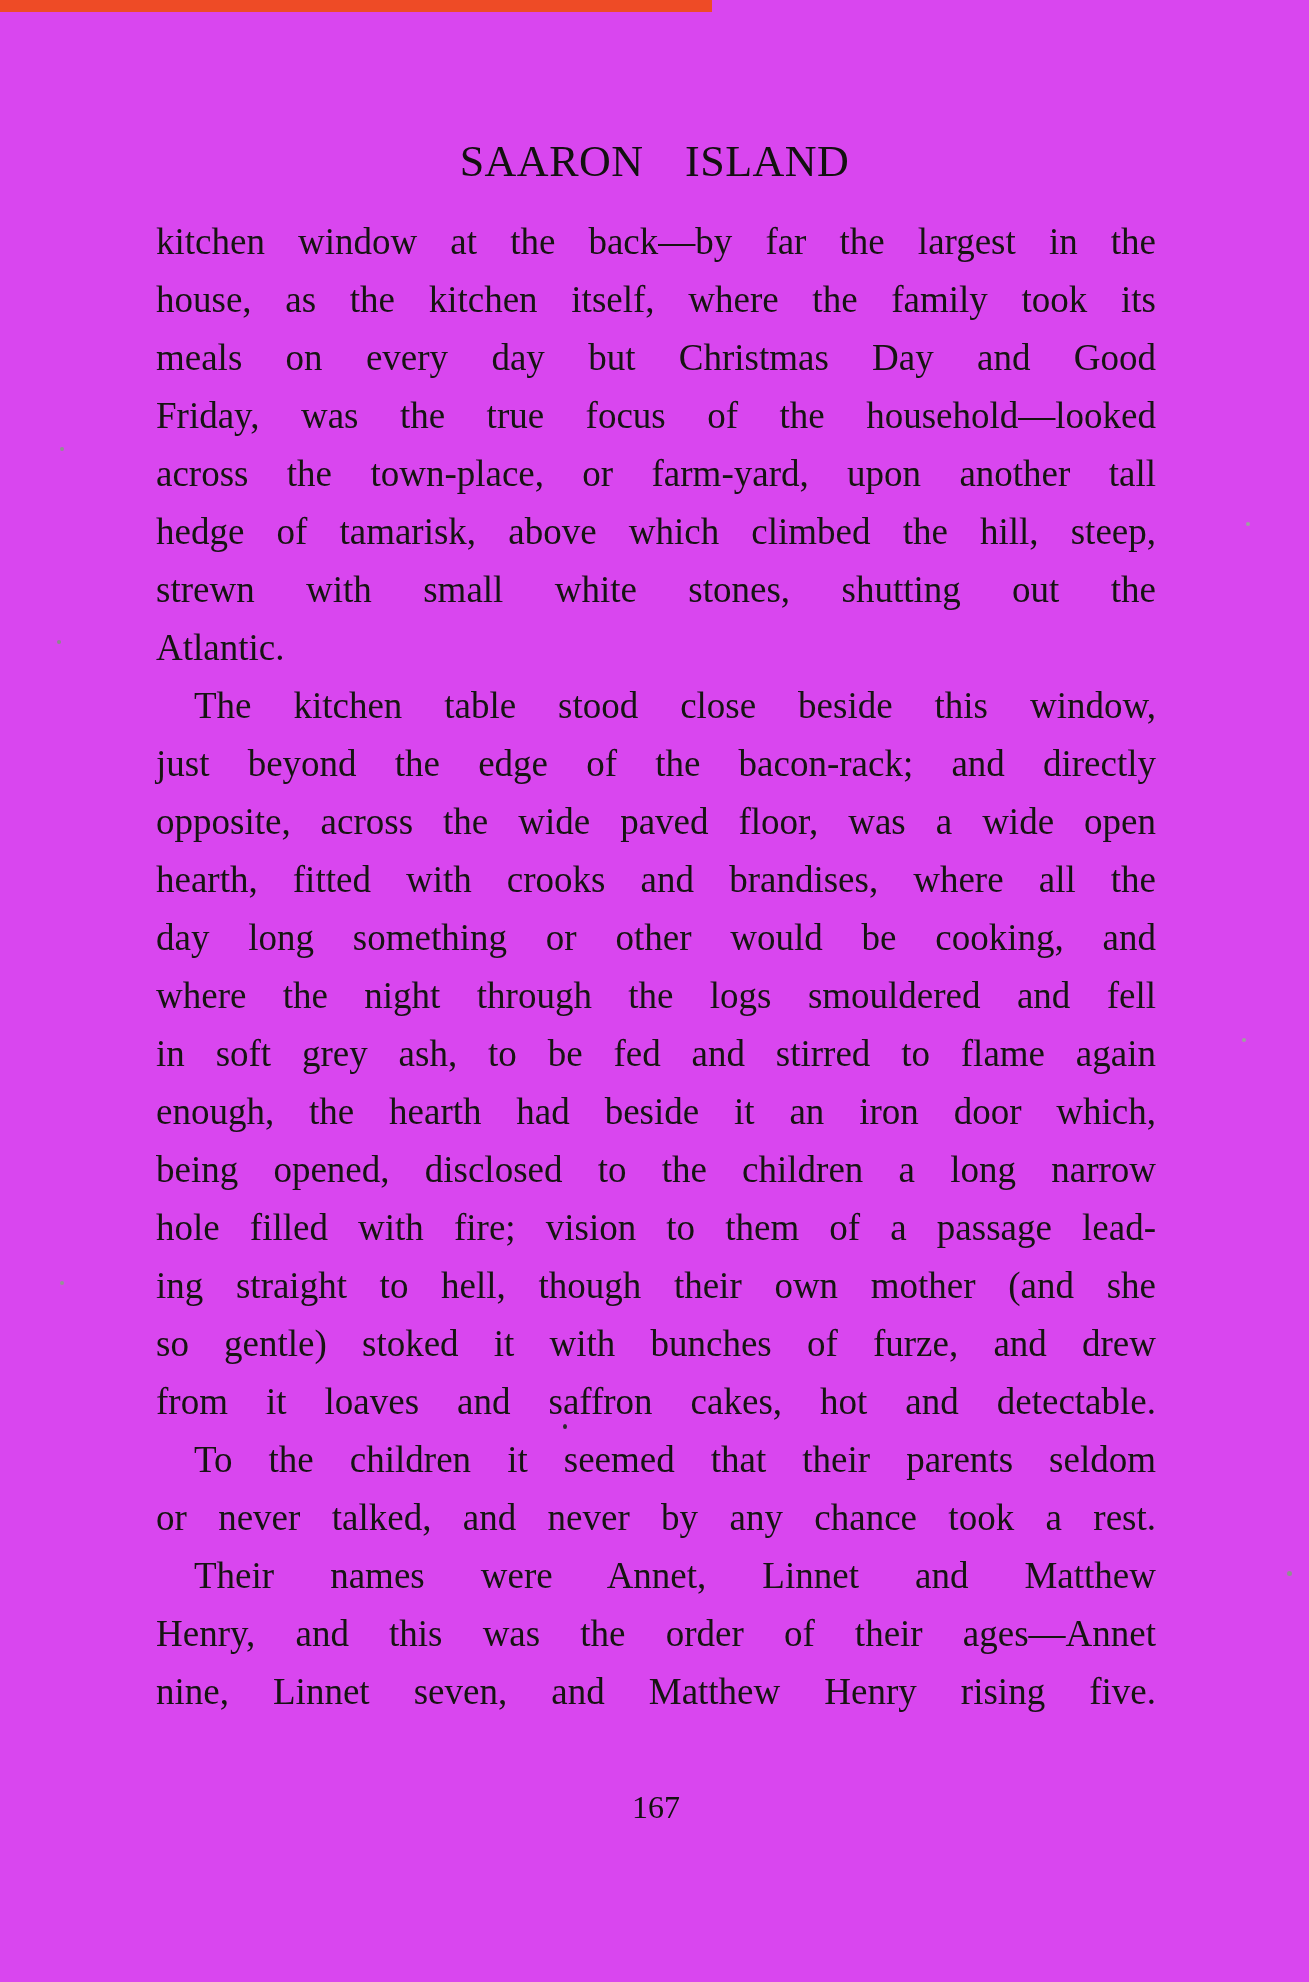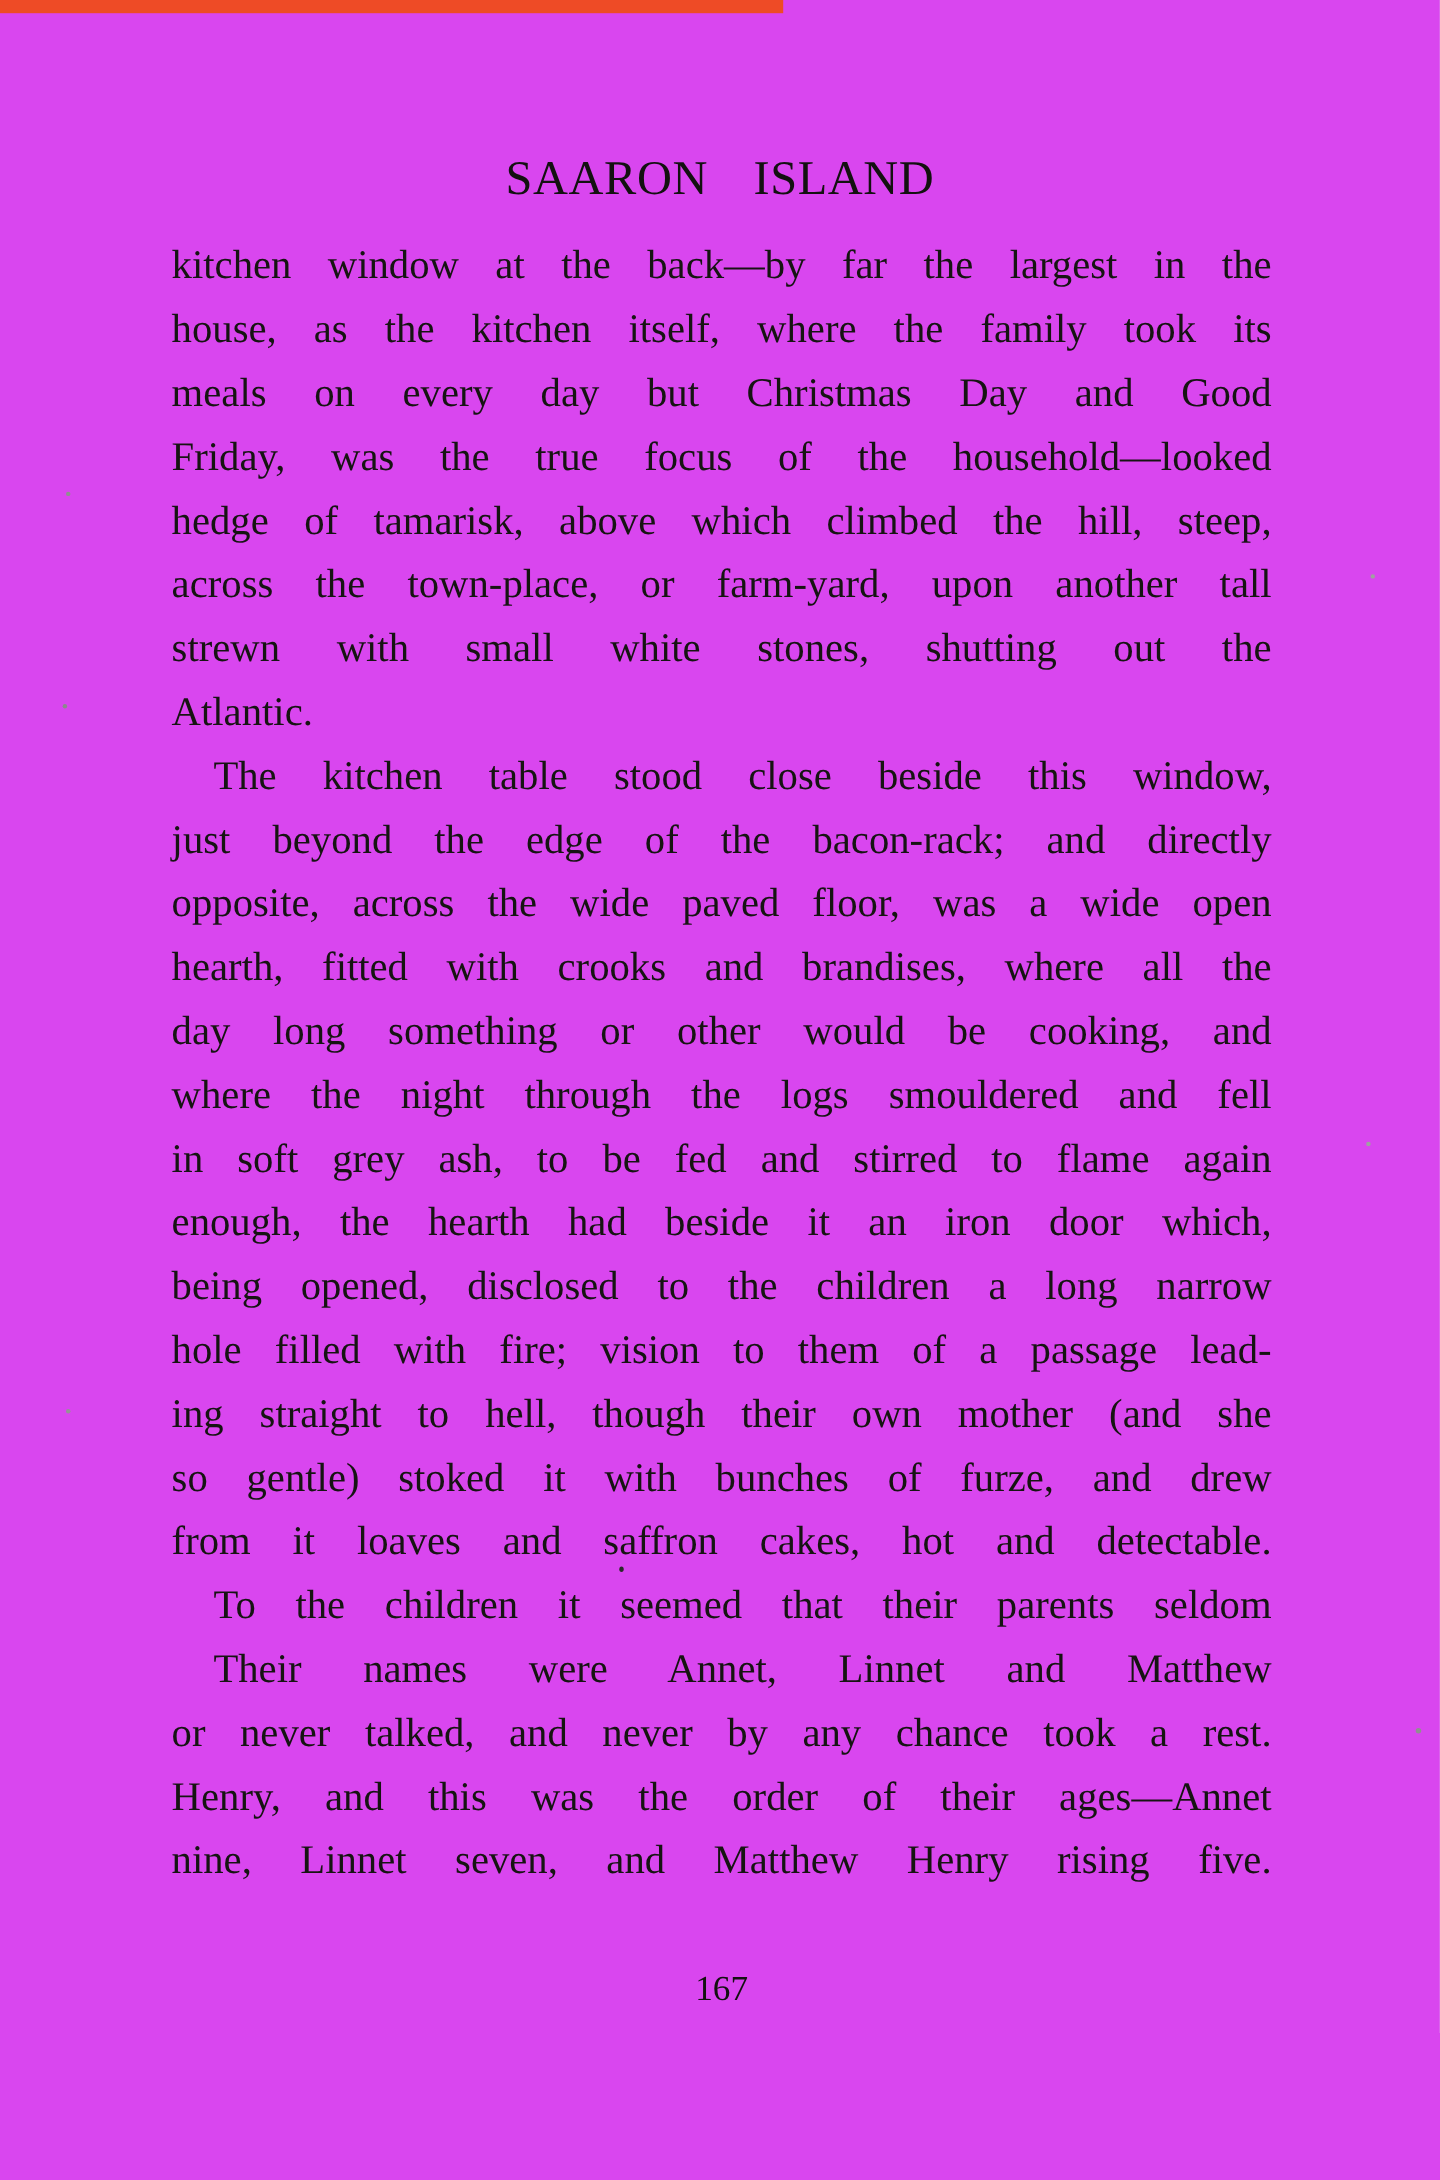--- a/index.html
+++ b/index.html
@@ -81,40 +81,40 @@
 
   <div class="scan-strip" style="background: rgb(238, 75, 38);"></div>
 
   <h1 class="running-head">SAARON ISLAND</h1>
 
   <div class="body-text">
       <div class="line">kitchen window at the back—by far the largest in the</div>
       <div class="line">house, as the kitchen itself, where the family took its</div>
       <div class="line">meals on every day but Christmas Day and Good</div>
       <div class="line">Friday, was the true focus of the household—looked</div>
+      <div class="line">across the town-place, or farm-yard, upon another tall</div>
       <div class="line">hedge of tamarisk, above which climbed the hill, steep,</div>
-      <div class="line">across the town-place, or farm-yard, upon another tall</div>
       <div class="line">strewn with small white stones, shutting out the</div>
       <div class="line last">Atlantic.</div>
       <div class="line ind">The kitchen table stood close beside this window,</div>
       <div class="line">just beyond the edge of the bacon-rack; and directly</div>
       <div class="line">opposite, across the wide paved floor, was a wide open</div>
       <div class="line">hearth, fitted with crooks and brandises, where all the</div>
       <div class="line">day long something or other would be cooking, and</div>
       <div class="line">where the night through the logs smouldered and fell</div>
       <div class="line">in soft grey ash, to be fed and stirred to flame again</div>
       <div class="line">enough, the hearth had beside it an iron door which,</div>
       <div class="line">being opened, disclosed to the children a long narrow</div>
       <div class="line">hole filled with fire; vision to them of a passage lead-</div>
       <div class="line">ing straight to hell, though their own mother (and she</div>
       <div class="line">so gentle) stoked it with bunches of furze, and drew</div>
       <div class="line">from it loaves and saffron cakes, hot and detectable.</div>
       <div class="line ind">To the children it seemed that their parents seldom</div>
+      <div class="line">or never talked, and never by any chance took a rest.</div>
       <div class="line ind">Their names were Annet, Linnet and Matthew</div>
-      <div class="line">or never talked, and never by any chance took a rest.</div>
       <div class="line">Henry, and this was the order of their ages—Annet</div>
       <div class="line">nine, Linnet seven, and Matthew Henry rising five.</div>
     </div>
 
   <div class="folio">167</div>
 
   <div class="speck" style="left:60px;top:447px;width:4px;height:4px;background:#8f8f8f;"></div>
   <div class="speck" style="left:57px;top:640px;width:4px;height:4px;background:#8a8a8a;"></div>
   <div class="speck" style="left:60px;top:1281px;width:4px;height:4px;background:#949494;"></div>
   <div class="speck" style="left:1246px;top:522px;width:4px;height:4px;background:#a0a0a0;"></div>

